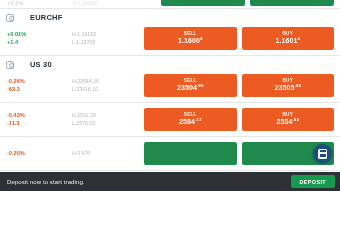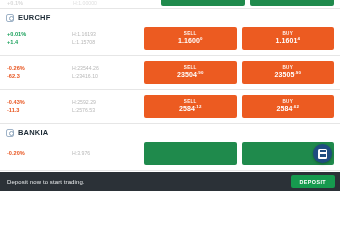--- a/index.html
+++ b/index.html
@@ -29,21 +29,21 @@
     position: relative;
     width: 340px;
     background: #ffffff;
     border-bottom: 1px solid #e6e6e6;
     padding: 3px 6px 4px 6px;
   }
 
   .row-head {
     display: flex;
     align-items: center;
-    gap: 4px;
+    gap: 16px;
     height: 11px;
     margin-bottom: 2px;
   }
   .inst-icon {
     width: 8px; height: 8px;
     border: 1px solid #9fb3c8;
     border-radius: 2px;
     position: relative;
     flex: 0 0 auto;
     background: #ffffff;
@@ -256,20 +256,24 @@
           </div>
           <div class="act-btn buy-orange">
             <span class="act-label">BUY</span>
             <span class="act-price"><span>1.1601</span><sup>4</sup></span>
           </div>
         </div>
       </div>
     </div>
 
     <div class="row">
+      <div class="row-head">
+        <span class="inst-icon"></span>
+        <span class="inst-name">US 30</span>
+      </div>
       <div class="row-body">
         <div class="stats">
           <div class="stat-line down">-0.26%</div>
           <div class="stat-line down">-62.3</div>
         </div>
         <div class="hilo">
           <div class="hilo-line">H:23544.26</div>
           <div class="hilo-line">L:23416.10</div>
         </div>
         <div class="actions">
@@ -302,24 +306,20 @@
           </div>
           <div class="act-btn buy-orange">
             <span class="act-label">BUY</span>
             <span class="act-price"><span>2584</span><sup>.62</sup></span>
           </div>
         </div>
       </div>
     </div>
 
     <div class="row">
-      <div class="row-head">
-        <span class="inst-icon"></span>
-        <span class="inst-name">BANKIA</span>
-      </div>
       <div class="row-body">
         <div class="stats">
           <div class="stat-line down">-0.20%</div>
 
         </div>
         <div class="hilo">
           <div class="hilo-line">H:3.976</div>
 
         </div>
         <div class="actions">

